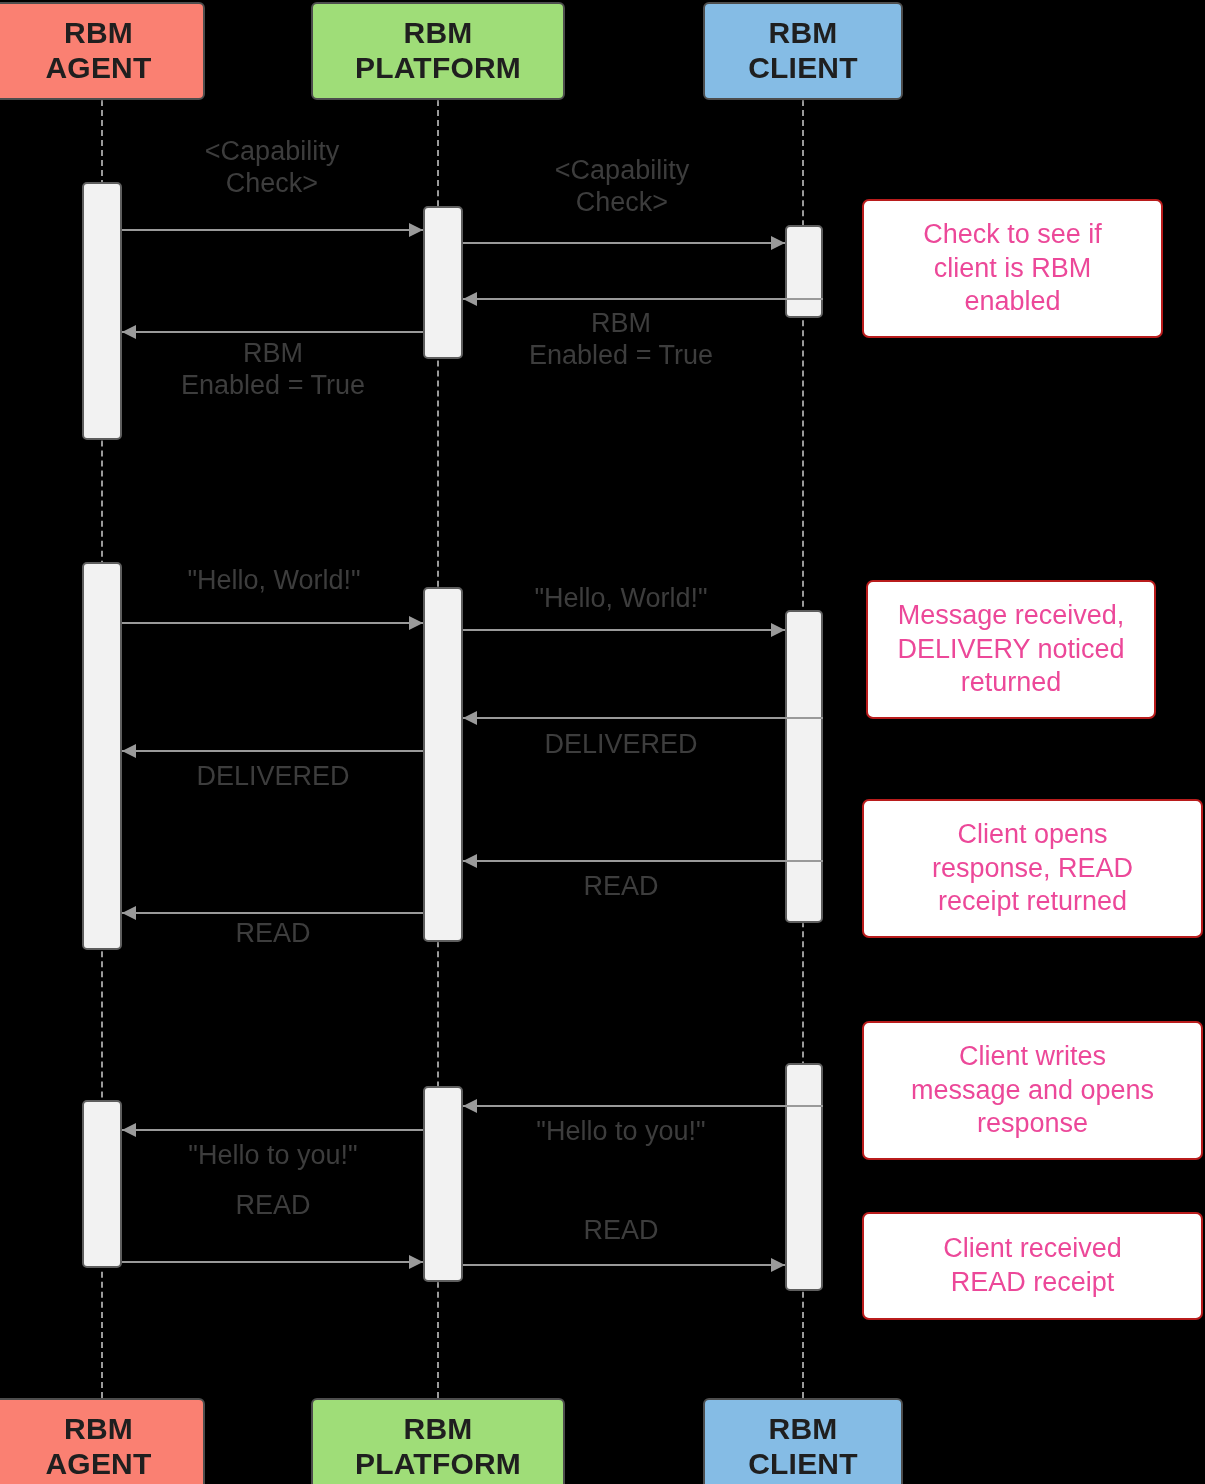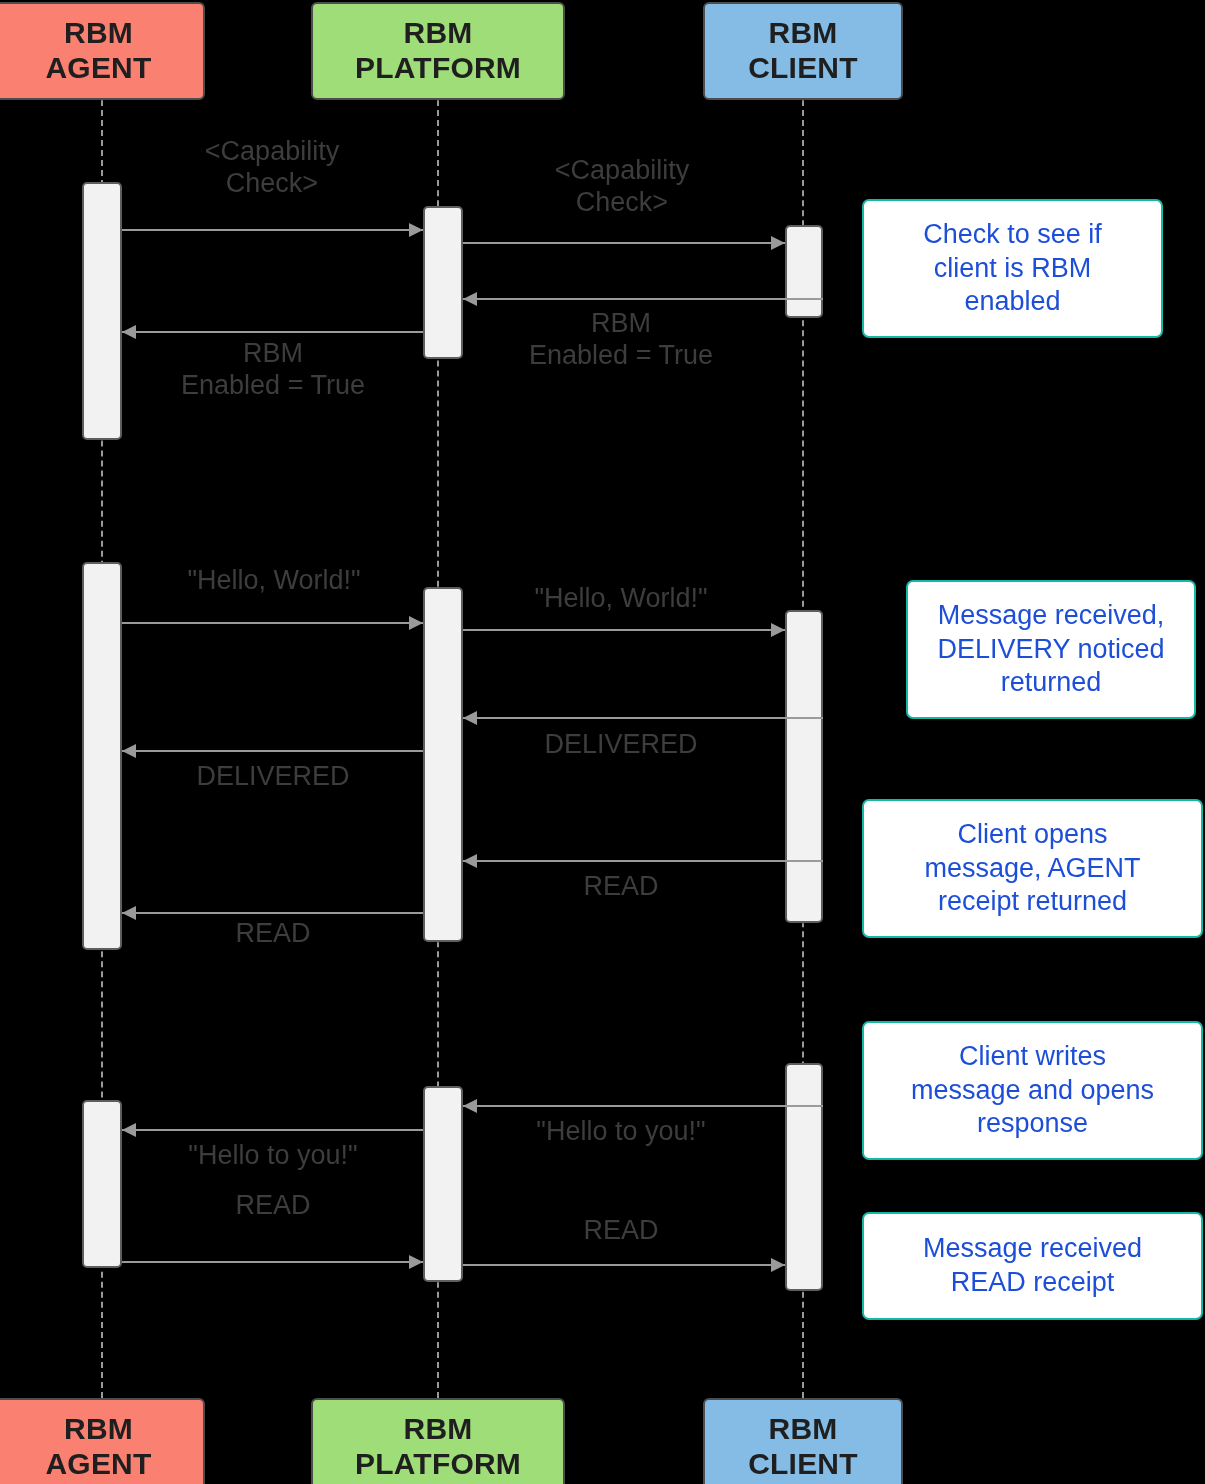--- a/index.html
+++ b/index.html
@@ -78,23 +78,23 @@
     line-height: 1.18;
     text-align: center;
     white-space: pre-line;
   }
 
   
   .note {
     position: absolute;
     box-sizing: border-box;
     background: #ffffff;
-    border: 2px solid #14b8a6;
+    border: 2px solid #b91c1c;
     border-radius: 7px;
-    color: #1d4ed8;
+    color: #ec4899;
     font-size: 27px;
     line-height: 1.25;
     text-align: center;
     display: flex;
     align-items: center;
     justify-content: center;
     padding: 4px 10px;
     box-shadow: 2px 2px 2px rgba(0,0,0,0.4);
     white-space: pre-line;
   }
@@ -157,30 +157,30 @@
     <div class="msglabel" style="left: 130px; top: 1140px; width: 286px;">"Hello to you!"</div>
     <div class="msgline" style="left: 122px; top: 1261px; width: 301px;"></div>
     <div class="arrowhead right" style="top: 1255px; left: 409px;"></div>
     <div class="msglabel" style="left: 130px; top: 1190px; width: 286px;">READ</div>
     <div class="msgline" style="left: 463px; top: 1264px; width: 322px;"></div>
     <div class="arrowhead right" style="top: 1258px; left: 771px;"></div>
     <div class="msglabel" style="left: 478px; top: 1215px; width: 286px;">READ</div>
     <div class="note" style="left: 862px; top: 199px; width: 301px; height: 139px;"><span>Check to see if
 client is RBM
 enabled</span></div>
-    <div class="note" style="left: 906px; top: 580px; width: 290px; height: 139px;"><span>Message received,
+    <div class="note" style="left: 866px; top: 580px; width: 290px; height: 139px;"><span>Message received,
 DELIVERY noticed
 returned</span></div>
     <div class="note" style="left: 862px; top: 799px; width: 341px; height: 139px;"><span>Client opens
-message, AGENT
+response, READ
 receipt returned</span></div>
     <div class="note" style="left: 862px; top: 1021px; width: 341px; height: 139px;"><span>Client writes
 message and opens
 response</span></div>
-    <div class="note" style="left: 862px; top: 1212px; width: 341px; height: 108px;"><span>Message received
+    <div class="note" style="left: 862px; top: 1212px; width: 341px; height: 108px;"><span>Client received
 READ receipt</span></div>
     <div class="participant" style="left: -8px; top: 2px; width: 213px; height: 98px; background: rgb(250, 128, 114);">
       <span class="line1">RBM</span>
       <span class="line2">AGENT</span>
     </div>
     <div class="participant" style="left: -8px; top: 1398px; width: 213px; height: 98px; background: rgb(250, 128, 114);">
       <span class="line1">RBM</span>
       <span class="line2">AGENT</span>
     </div>
     <div class="participant" style="left: 311px; top: 2px; width: 254px; height: 98px; background: rgb(159, 221, 120);">

